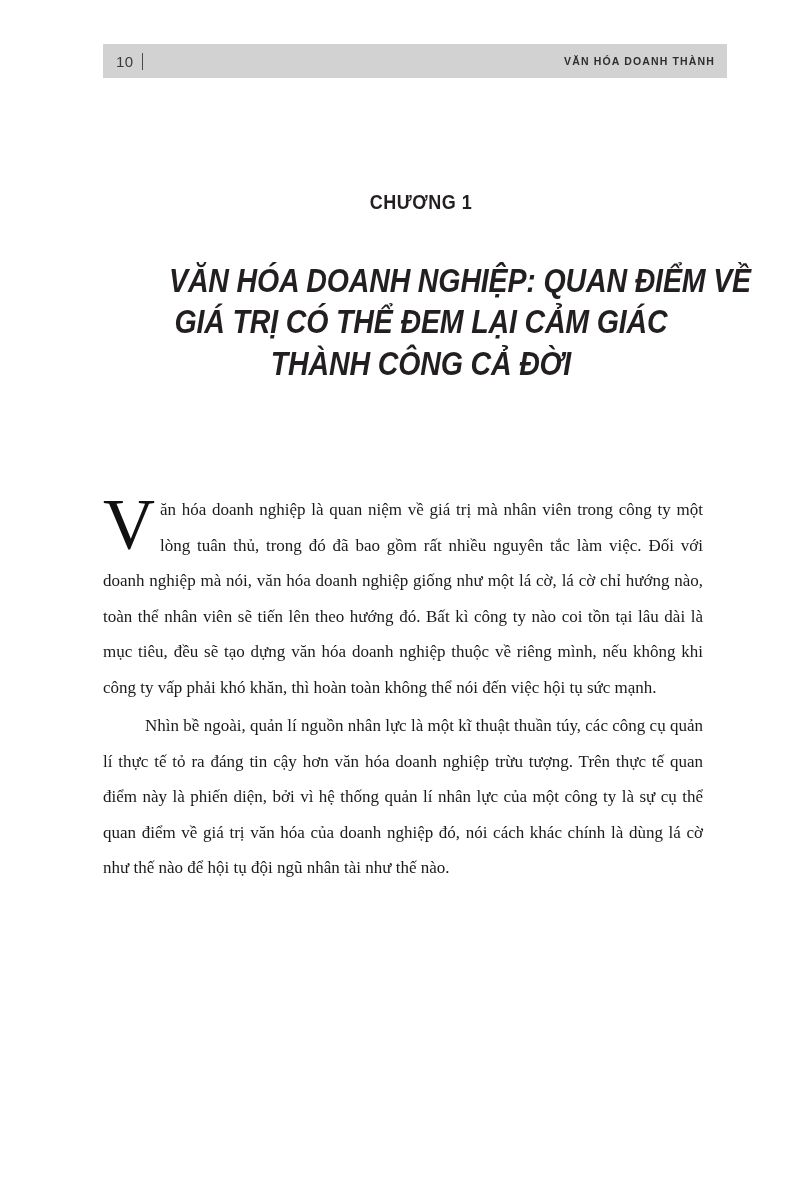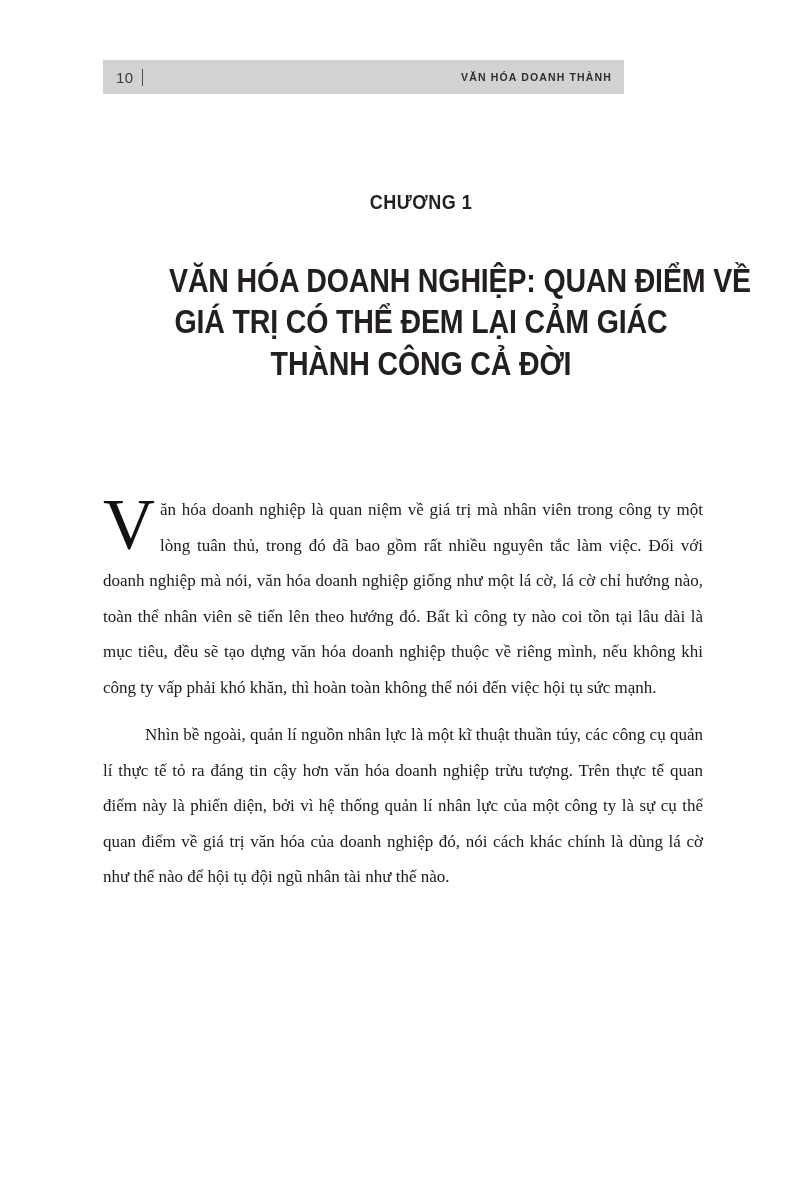--- a/index.html
+++ b/index.html
@@ -20,29 +20,28 @@
     position: absolute;
     inset: 0;
     background: #ffffff;
   }
 
   
   .running-header {
     position: absolute;
     left: 103px;
     top: 44px;
-    width: 521px;
+    width: 624px;
     height: 34px;
     background: #d2d2d2;
     display: flex;
     align-items: center;
     justify-content: space-between;
     box-sizing: border-box;
     padding: 0 12px 0 13px;
-    margin-top: 16px;
   }
 
   .header-left {
     display: flex;
     align-items: center;
     gap: 9px;
   }
 
   .page-number {
     font-family: "Liberation Sans", sans-serif;
@@ -92,20 +91,21 @@
 
   .chapter-title {
     margin: 0;
     padding-top: 48px;
     font-family: "Liberation Sans", sans-serif;
     font-weight: 700;
     font-size: 34px;
     line-height: 1.22;
     color: #231f20;
     letter-spacing: -0.2px;
+    font-style: italic;
   }
 
   .chapter-title .tline {
     display: block;
     transform: scaleX(0.84);
     white-space: nowrap;
   }
 
   
   .body-copy {
@@ -121,21 +121,21 @@
     font-size: 17px;
     line-height: 35.5px;
     color: #1a1a1a;
     text-align: justify;
     text-justify: inter-word;
     hyphens: none;
   }
 
   .para + .para {
     text-indent: 42px;
-    margin-top: 12px;
+    margin-top: 3px;
   }
 
   .para.lead::first-letter {
     float: left;
     font-family: "Liberation Serif", serif;
     font-size: 72px;
     line-height: 56px;
     font-weight: 400;
     padding: 4px 5px 0 0;
     color: #111111;

